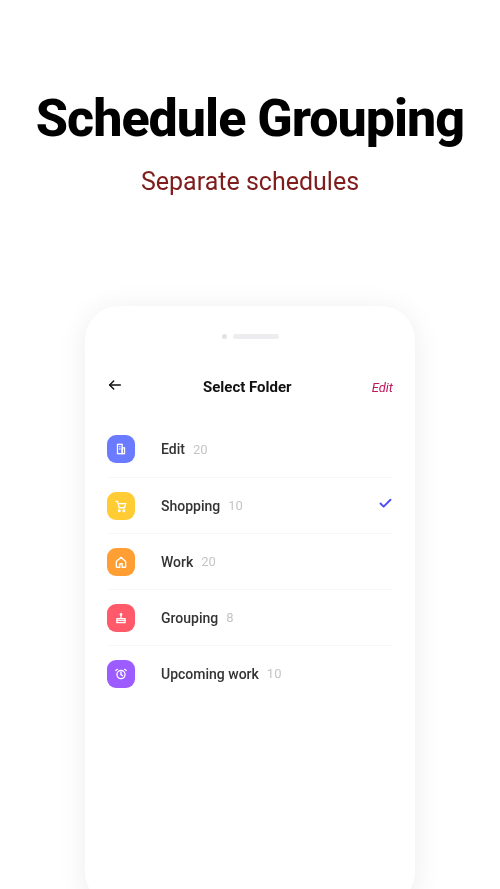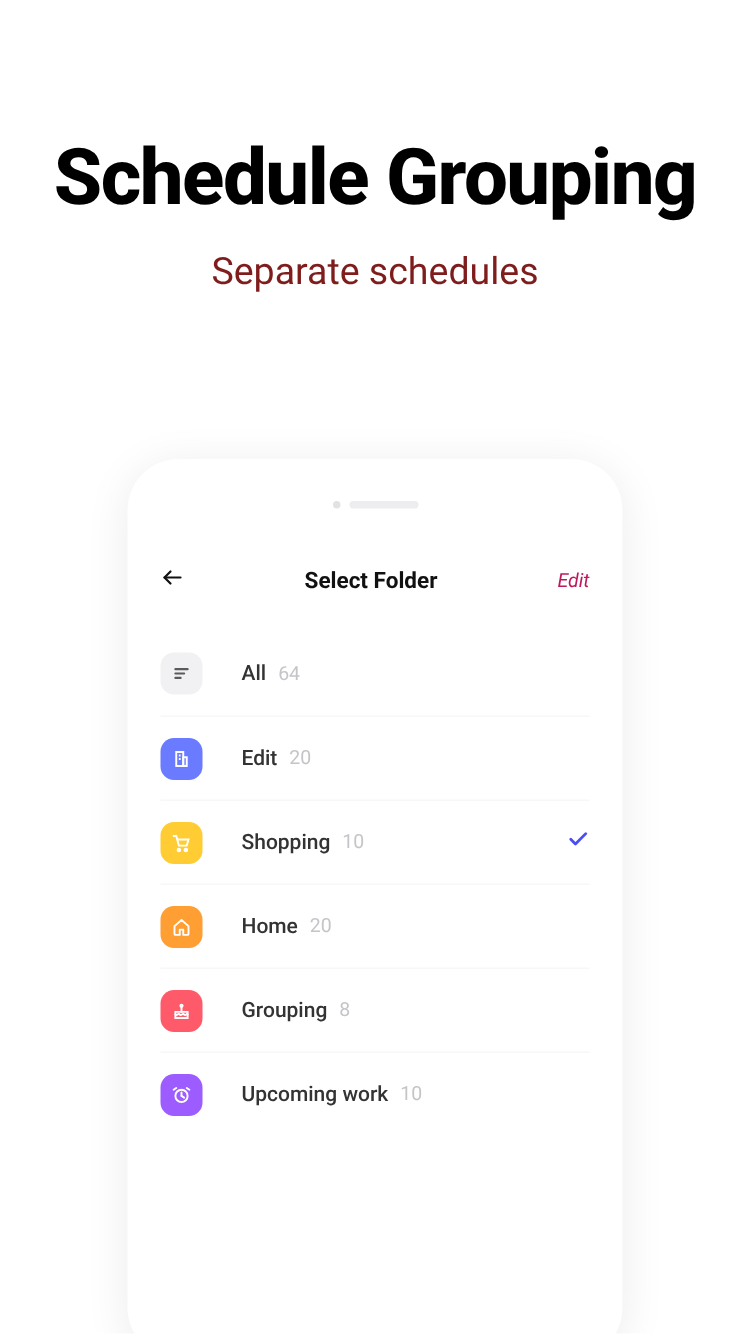--- a/index.html
+++ b/index.html
@@ -133,32 +133,20 @@
           <line x1="20" y1="12" x2="4" y2="12"></line>
           <polyline points="10 18 4 12 10 6"></polyline>
         </svg>
     </div>
     <div class="title">Select Folder</div>
     <div class="edit">Edit</div>
   </div>
 
   <div class="list">
 
-    <div class="row">
-      <div class="iconbox" style="background:#f1f1f3;color:#5a5a5e;">
-        <svg viewBox="0 0 24 24" fill="none" stroke-width="2.4" stroke-linecap="round" stroke="rgb(90, 90, 94)">
-            <line x1="5" y1="7" x2="19" y2="7"></line>
-            <line x1="5" y1="12" x2="15" y2="12"></line>
-            <line x1="5" y1="17" x2="11" y2="17"></line>
-          </svg>
-      </div>
-      <span class="label">All</span>
-      <span class="count">64</span>
-      <span class="spacer"></span>
-    </div>
 
 
     <div class="row">
       <div class="iconbox" style="background:#6a7bff;color:#ffffff;">
         <svg viewBox="0 0 24 24" fill="none" stroke-width="2.2" stroke="rgb(255, 255, 255)">
             <rect x="6" y="4" width="8" height="16"></rect>
             <rect x="14" y="10" width="4" height="10"></rect>
             <line x1="9" y1="8" x2="11" y2="8"></line>
             <line x1="9" y1="12" x2="11" y2="12"></line>
           </svg>
@@ -185,21 +173,21 @@
           </svg>
       </span>
     </div>
 
     <div class="row">
       <div class="iconbox" style="background:#ff9e33;color:#ffffff;">
         <svg viewBox="0 0 24 24" fill="none" stroke-width="2.2" stroke-linejoin="round" stroke="rgb(255, 255, 255)">
             <path d="M4 11l8-7 8 7v9a1 1 0 0 1-1 1h-5v-6h-4v6H5a1 1 0 0 1-1-1v-9z"></path>
           </svg>
       </div>
-      <span class="label">Home</span>
+      <span class="label">Work</span>
       <span class="count">20</span>
       <span class="spacer"></span>
     </div>
 
     <div class="row">
       <div class="iconbox" style="background:#ff5a6a;color:#ffffff;">
         <svg viewBox="0 0 24 24" fill="none" stroke-width="2.2" stroke-linecap="round" stroke="rgb(255, 255, 255)">
             <path d="M5 13h14v7H5z"></path>
             <path d="M5 16c2 2 3-2 5 0s3-2 5 0 3-2 4 0"></path>
             <line x1="12" y1="13" x2="12" y2="8"></line>

